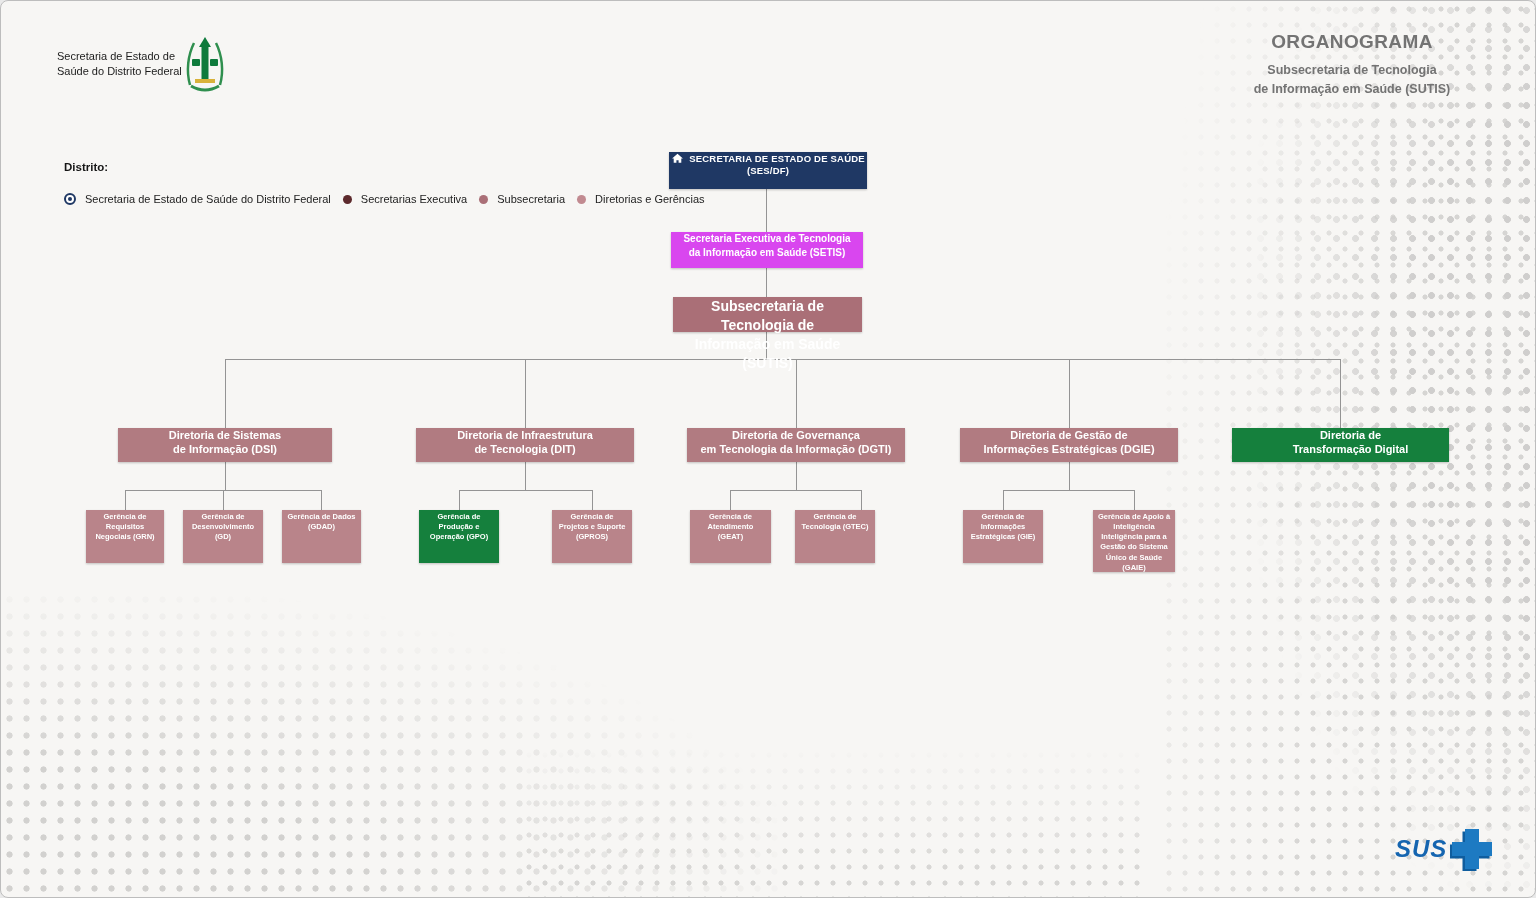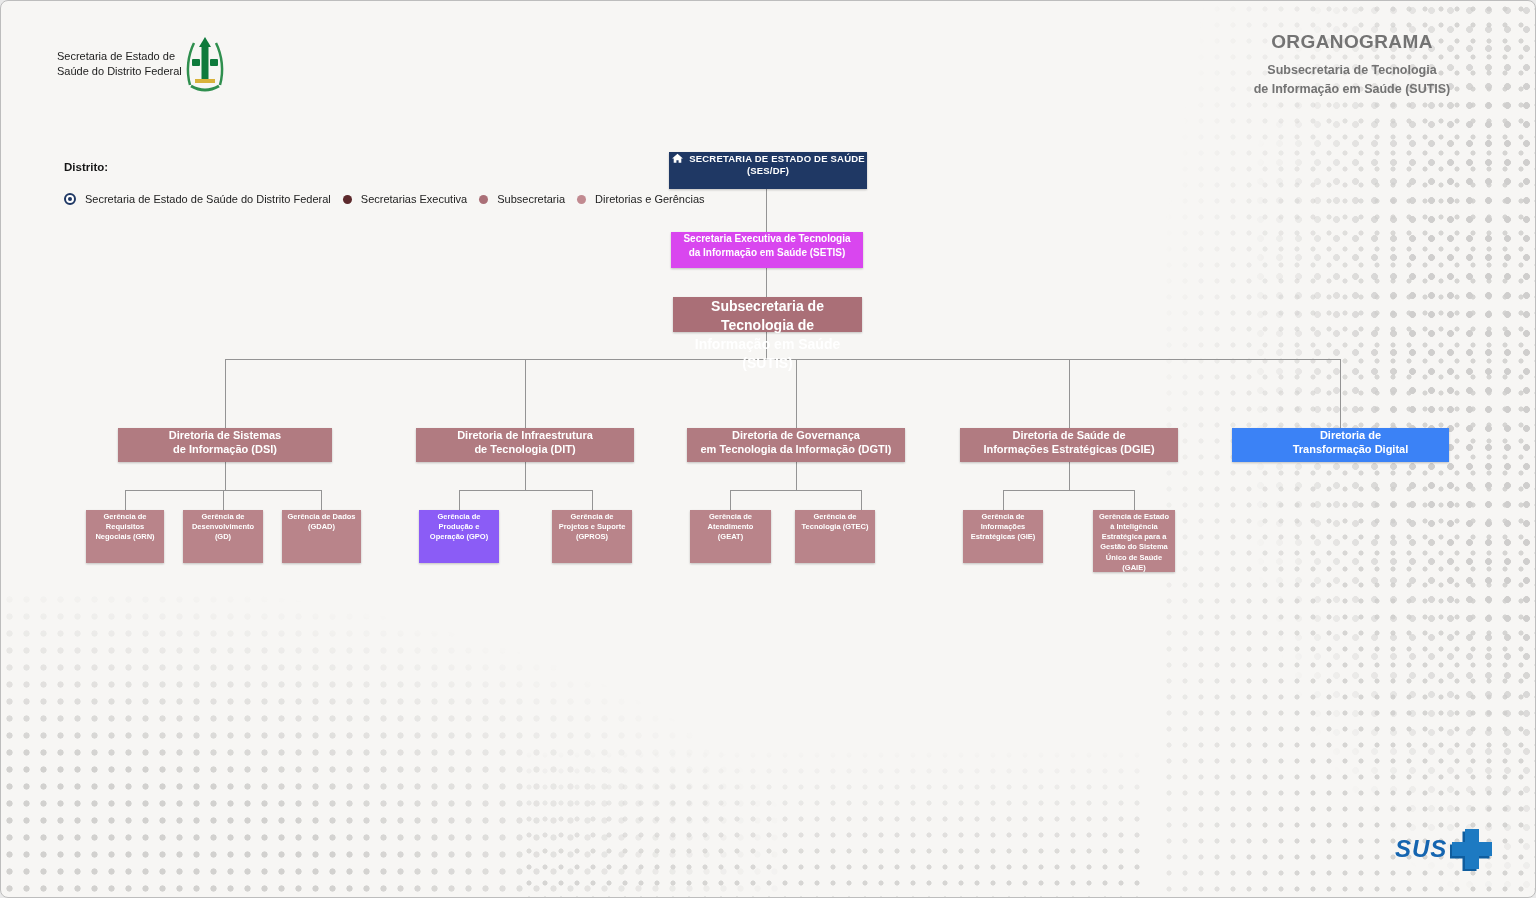--- a/index.html
+++ b/index.html
@@ -181,54 +181,54 @@
   </div>
   <div class="node dir d2" style="background-color: rgb(177, 123, 129);">
     <span>Diretoria de Infraestrutura</span>
     <span>de Tecnologia (DIT)</span>
   </div>
   <div class="node dir d3" style="background-color: rgb(177, 123, 129);">
     <span>Diretoria de Governança</span>
     <span>em Tecnologia da Informação (DGTI)</span>
   </div>
   <div class="node dir d4" style="background-color: rgb(177, 123, 129);">
-    <span>Diretoria de Saúde de</span>
+    <span>Diretoria de Gestão de</span>
     <span>Informações Estratégicas (DGIE)</span>
   </div>
-  <div class="node dir d5" style="background-color: #3b82f6; padding-left: 20px;">
+  <div class="node dir d5" style="background-color: #15803d; padding-left: 20px;">
     <span>Diretoria de</span>
     <span>Transformação Digital</span>
   </div>
 
   <div class="node ger g1" style="background-color: rgb(185, 132, 138);">
       <span>Gerência de Requisitos Negociais (GRN)</span>
     </div>
   <div class="node ger g2" style="background-color: rgb(185, 132, 138);">
       <span>Gerência de Desenvolvimento (GD)</span>
     </div>
   <div class="node ger g3" style="background-color: rgb(185, 132, 138);">
       <span>Gerência de Dados (GDAD)</span>
     </div>
-  <div class="node ger g4" style="background-color: #8b5cf6;">
+  <div class="node ger g4" style="background-color: #15803d;">
       <span>Gerência de Produção e Operação (GPO)</span>
     </div>
   <div class="node ger g5" style="background-color: rgb(185, 132, 138);">
       <span>Gerência de Projetos e Suporte (GPROS)</span>
     </div>
   <div class="node ger g6" style="background-color: rgb(185, 132, 138);">
       <span>Gerência de Atendimento (GEAT)</span>
     </div>
   <div class="node ger g7" style="background-color: rgb(185, 132, 138);">
       <span>Gerência de Tecnologia (GTEC)</span>
     </div>
   <div class="node ger g8" style="background-color: rgb(185, 132, 138);">
       <span>Gerência de Informações Estratégicas (GIE)</span>
     </div>
   <div class="node ger g9" style="background-color: rgb(185, 132, 138);">
-      <span>Gerência de Estado à Inteligência Estratégica para a Gestão do Sistema Único de Saúde (GAIE)</span>
+      <span>Gerência de Apoio à Inteligência Inteligência para a Gestão do Sistema Único de Saúde (GAIE)</span>
     </div>
 
   <div class="sus">
     <span class="sus-text" style="color: rgb(21, 101, 176);">SUS</span>
     <svg width="44" height="44" viewBox="0 0 44 44">
       <path d="M15 2 h14 v13 h13 v14 h-13 v13 h-14 v-13 h-13 v-14 h13 z" fill="#0f5d9e" transform="translate(-2.5,2.5)"></path>
       <path d="M15 2 h14 v13 h13 v14 h-13 v13 h-14 v-13 h-13 v-14 h13 z" fill="#1d7ac2"></path>
     </svg>
   </div>
 

